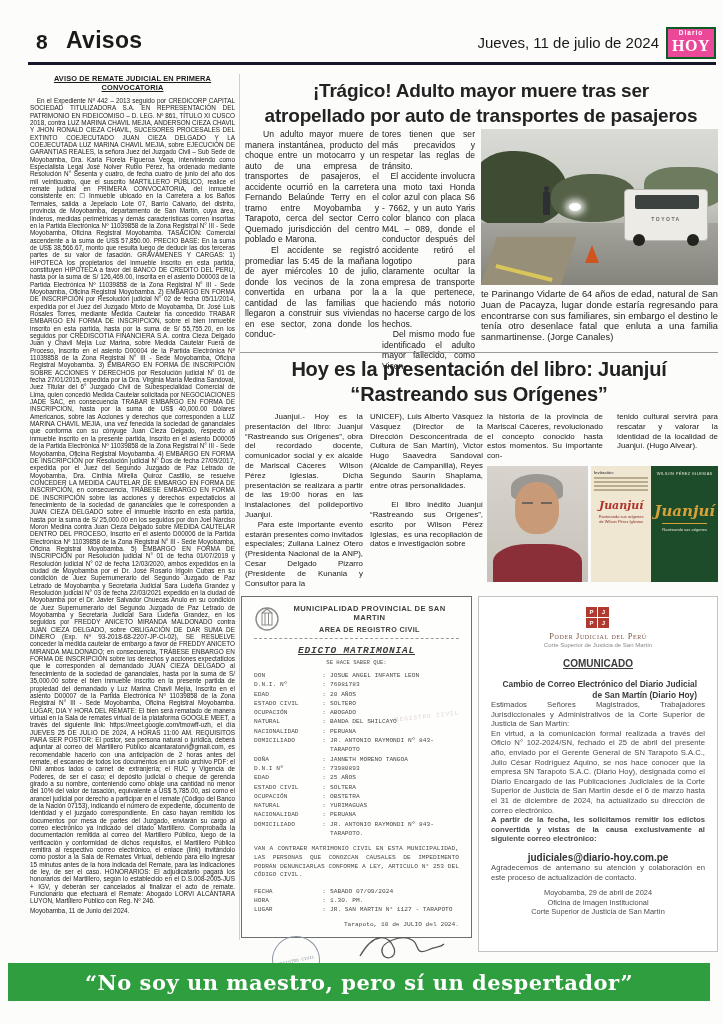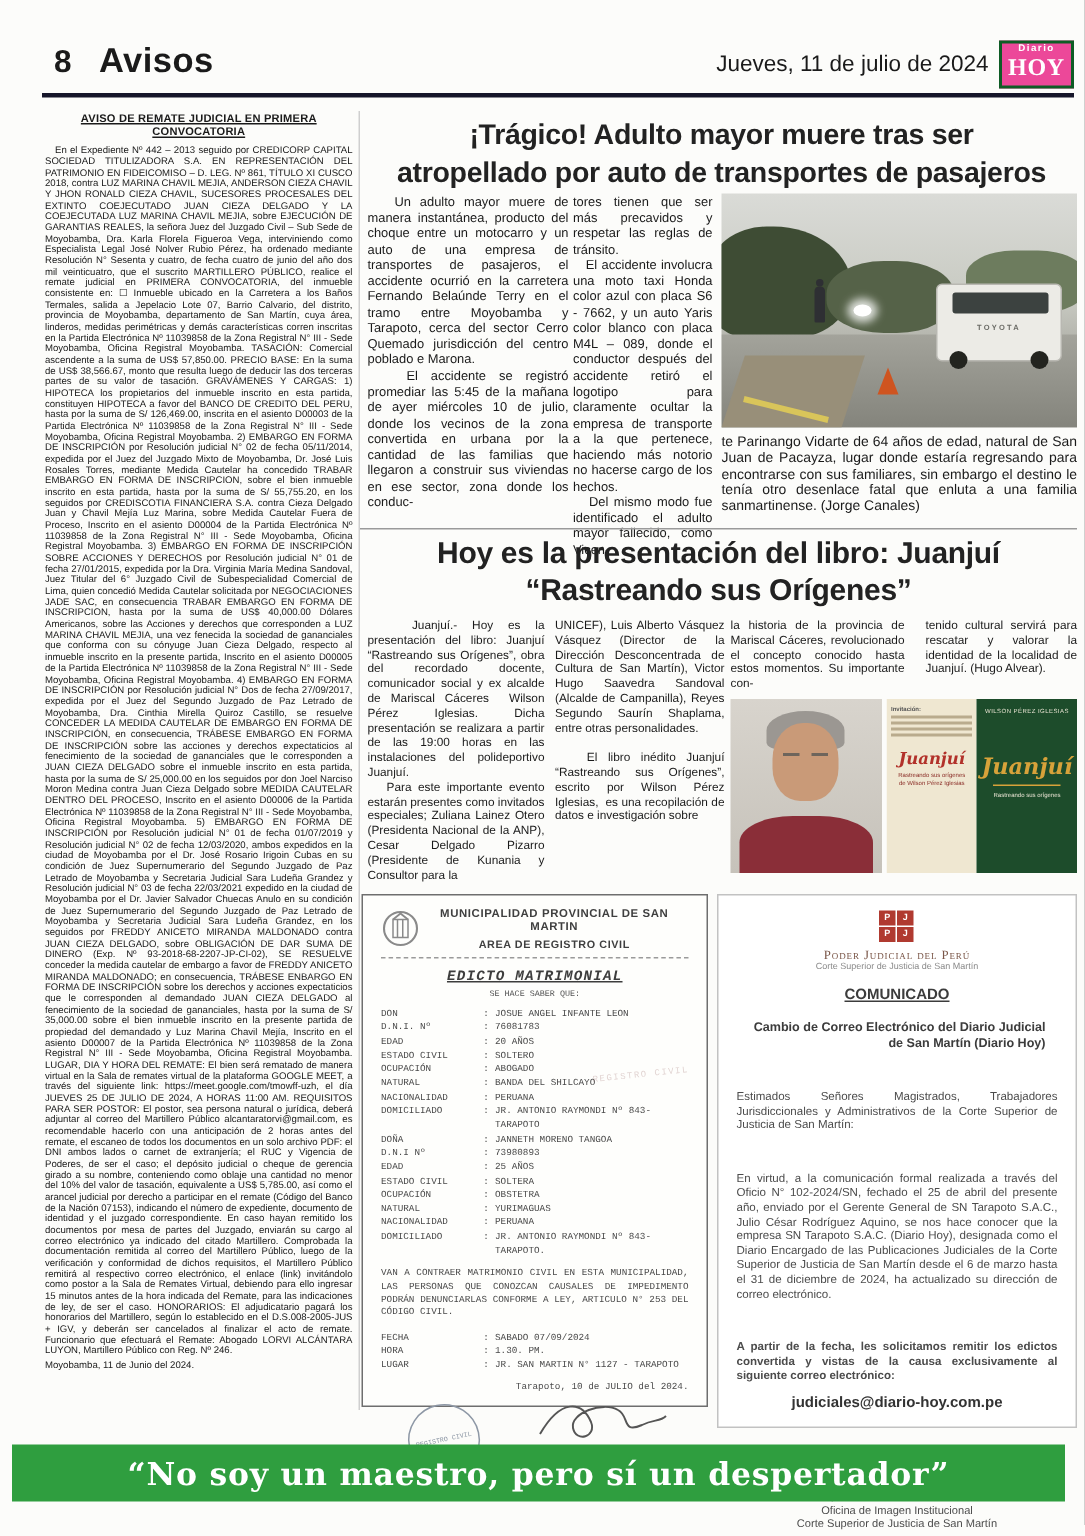--- a/index.html
+++ b/index.html
@@ -108,21 +108,21 @@
   .comu { position:absolute; left:478px; top:596px; width:240px; height:356px; background:#fff;
           border:1px solid #c2c2c2; padding:10px 12px 0 12px; color:#4c4c4c; }
   .pj-logo { width:24px; margin:0 auto; display:grid; grid-template-columns:11px 11px; grid-gap:1px; }
   .pj-logo span { width:11px; height:10px; background:#b03a30; color:#fff; font-size:6px; font-weight:bold;
                   display:flex; align-items:center; justify-content:center; }
   .co-org { text-align:center; font-family:"Liberation Serif", serif; font-variant:small-caps; font-size:8.5px;
             color:#7a5648; letter-spacing:.6px; margin-top:3px;}
   .co-suborg { text-align:center; font-size:6px; color:#8a8a8a; margin-top:1px;}
   .co-title { text-align:center; font-size:10px; font-weight:bold; text-decoration:underline; margin-top:10px; color:#3c3c3c;}
   .co-subject { text-align:right; font-size:8.4px; font-weight:bold; margin:10px 8px 0 8px; line-height:10.5px; color:#3c3c3c;}
-  .co-body { font-size:7.7px; line-height:9.6px; text-align:justify; margin-top:26px; }
+  .co-body { font-size:7.7px; line-height:9.6px; text-align:justify; margin-top:0; }
   .co-body.bold { font-weight:bold; }
   .co-email { text-align:center; font-size:10px; font-weight:bold; margin-top:8px; color:#333;}
   .co-closing { text-align:center; font-size:7.4px; line-height:9.4px; margin-top:6px; white-space:pre-line;}
   
   .quotebar { position:absolute; left:8px; top:963px; width:702px; height:38px; background:#2f9e3f;
               display:flex; align-items:center; justify-content:center; }
   .quotebar span { font-family:"DejaVu Serif", serif; font-weight:bold; font-size:21px; color:#fff; letter-spacing:.5px; }
 </style>
 </head>
 <body>

